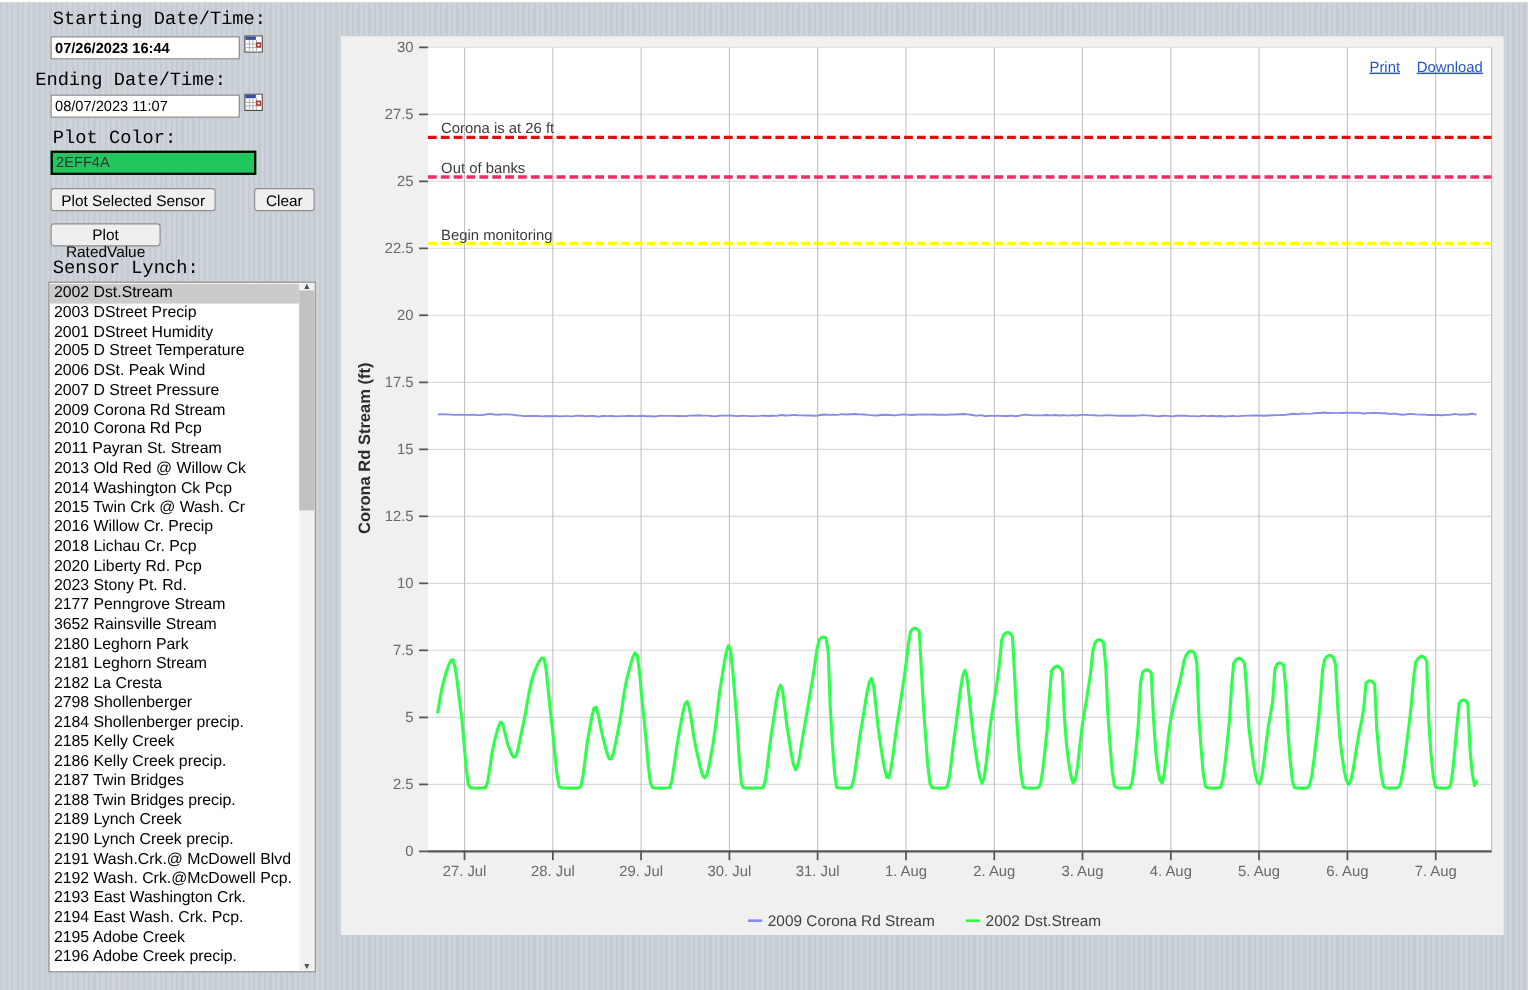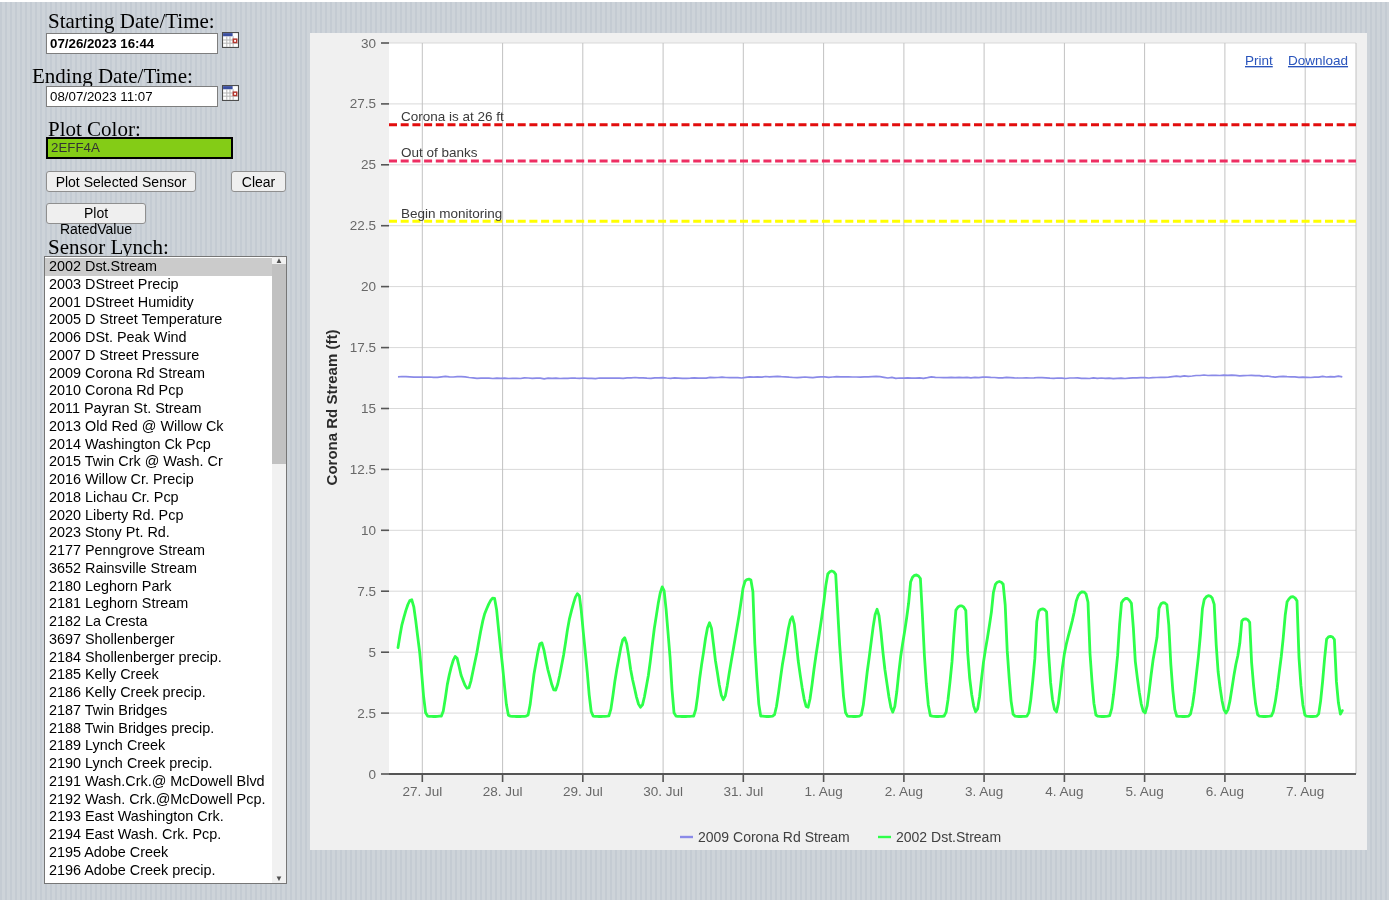--- a/index.html
+++ b/index.html
@@ -1,26 +1,26 @@
 <!DOCTYPE html>
 <html><head>
 <meta charset="utf-8">
 <style>
 html,body{margin:0;padding:0}
 body{width:1389px;height:900px;position:relative;overflow:hidden;
  font-family:"Liberation Sans",sans-serif;
  background:repeating-linear-gradient(90deg,#c4cbd3 0px,#c4cbd3 2px,#cdd3d9 2px,#cdd3d9 5px);}
 #topwhite{position:absolute;left:0;top:0;width:1389px;height:2px;background:#fff}
-.slabel{position:absolute;font-family:Liberation Serif, serif;font-size:21px;color:#000;white-space:nowrap}
+.slabel{position:absolute;font-family:Liberation Mono, monospace;font-size:17px;color:#000;white-space:nowrap}
 .tinput{position:absolute;left:46px;width:172px;height:21px;border:1px solid #7e7e7e;background:#fff;
  font-family:"Liberation Sans",sans-serif;font-size:13.3px;color:#000;padding:0 0 0 3px;box-sizing:border-box;line-height:19px}
 .calicon{position:absolute;left:222px;width:17px;height:16px}
 button{position:absolute;font-family:"Liberation Sans",sans-serif;font-size:14px;color:#000;
  background:#efefef;border:1px solid #8f8f8f;border-radius:3px;height:21px;padding:1px 6px;box-sizing:border-box}
-#colorbox{position:absolute;left:46px;top:137px;width:187px;height:22px;border:2px solid #000;background:#84cc16;
+#colorbox{position:absolute;left:46px;top:137px;width:187px;height:22px;border:2px solid #000;background:#22c55e;
  box-sizing:border-box;font-size:13.3px;color:#333;line-height:18px;padding-left:3px}
 #listbox{position:absolute;left:44px;top:256px;width:243px;height:628px;border:1px solid #767676;background:#fff;
  box-sizing:border-box;overflow:hidden}
 #listitems{position:absolute;left:0;top:1px;right:14px}
 .li{height:17.75px;font-size:14.4px;line-height:17.75px;padding-left:4px;white-space:nowrap;color:#000}
 .li.sel{background:#cbcbcb}
 #sbar{position:absolute;right:0;top:0;width:14px;height:626px;background:#f1f1f1}
 #sthumb{position:absolute;right:0;top:7px;width:14px;height:200px;background:#c1c1c1}
 .sarrow{position:absolute;right:0;width:14px;height:8px;font-size:8px;color:#505050;text-align:center;line-height:8px}
 #chart{position:absolute;left:310px;top:33px;width:1057px;height:817px;background:#f0f0f0}
@@ -80,21 +80,21 @@
 <div class="li">2015 Twin Crk @ Wash. Cr</div>
 <div class="li">2016 Willow Cr. Precip</div>
 <div class="li">2018 Lichau Cr. Pcp</div>
 <div class="li">2020 Liberty Rd. Pcp</div>
 <div class="li">2023 Stony Pt. Rd.</div>
 <div class="li">2177 Penngrove Stream</div>
 <div class="li">3652 Rainsville Stream</div>
 <div class="li">2180 Leghorn Park</div>
 <div class="li">2181 Leghorn Stream</div>
 <div class="li">2182 La Cresta</div>
-<div class="li">3697 Shollenberger</div>
+<div class="li">2798 Shollenberger</div>
 <div class="li">2184 Shollenberger precip.</div>
 <div class="li">2185 Kelly Creek</div>
 <div class="li">2186 Kelly Creek precip.</div>
 <div class="li">2187 Twin Bridges</div>
 <div class="li">2188 Twin Bridges precip.</div>
 <div class="li">2189 Lynch Creek</div>
 <div class="li">2190 Lynch Creek precip.</div>
 <div class="li">2191 Wash.Crk.@ McDowell Blvd</div>
 <div class="li">2192 Wash. Crk.@McDowell Pcp.</div>
 <div class="li">2193 East Washington Crk.</div>

